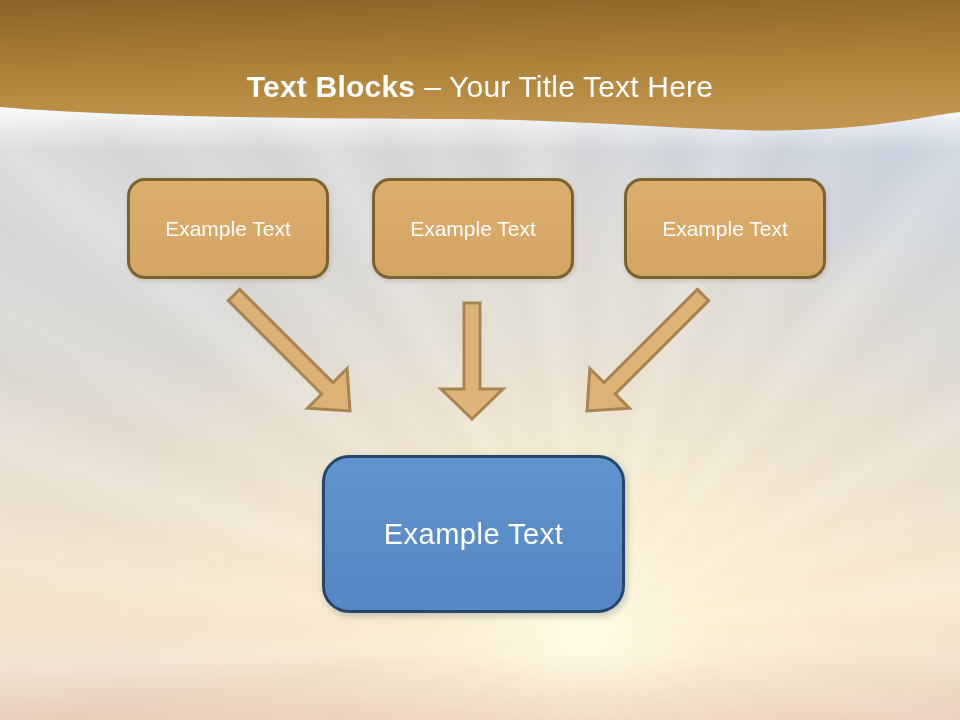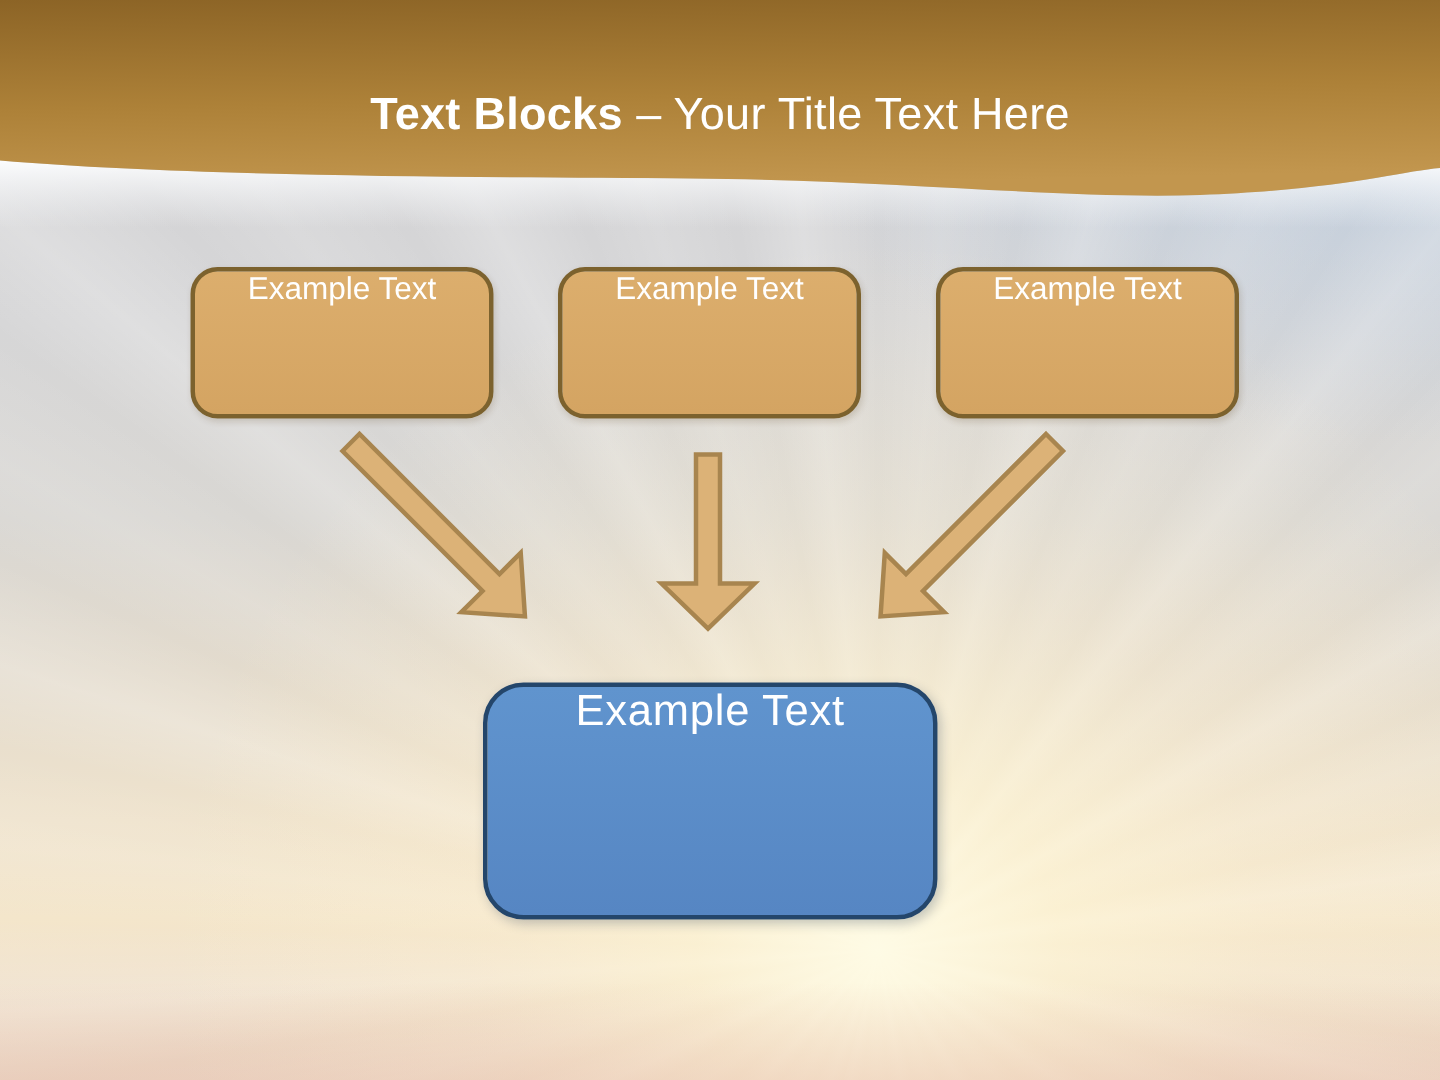--- a/index.html
+++ b/index.html
@@ -11,28 +11,28 @@
     position:absolute;left:0;top:0;width:960px;height:720px;z-index:0;
     background:
       linear-gradient(to top, rgba(234,198,178,0.5) 0%, rgba(234,198,178,0) 9%),
       radial-gradient(circle at 61% 88%, rgba(255,252,230,0.95) 0%, rgba(255,246,214,0.65) 14%, rgba(253,240,210,0.35) 30%, rgba(253,240,210,0) 55%),
       repeating-conic-gradient(from 195deg at 61% 88%, rgba(255,255,255,0) 0deg, rgba(255,255,255,0.22) 5deg, rgba(255,255,255,0) 11deg, rgba(255,255,255,0.12) 16deg, rgba(255,255,255,0) 22deg),
       radial-gradient(ellipse 75% 60% at 100% 2%, rgba(178,202,229,0.75) 0%, rgba(178,202,229,0) 65%),
       linear-gradient(180deg, #d2d2d5 0%, #d6d6d7 30%, #d9d7d3 48%, #e3dbcd 62%, #efe3cd 76%, #f4e6cb 85%, #edddc9 94%, #e8d5c5 100%);
   }
   .header-svg{position:absolute;left:0;top:0;z-index:3;}
   .title{
-    position:absolute;left:0;top:58px;width:960px;z-index:4;
+    position:absolute;left:0;top:68px;width:960px;z-index:4;
     text-align:center;color:#ffffff;font-size:30px;line-height:38px;
     letter-spacing:0.2px;
   }
   .title .bold{font-weight:700;}
   .title .regular{font-weight:400;margin-left:9px;}
   .shape{
-    position:absolute;display:flex;align-items:flex-start;justify-content:center;
+    position:absolute;display:flex;align-items:center;justify-content:center;
     color:#ffffff;text-align:center;box-sizing:border-box;z-index:2;
   }
   .top-box{
     width:202px;height:101px;top:178px;
     background:linear-gradient(180deg,#dcae6d 0%,#d4a462 100%);
     border:3px solid #7c622e;border-radius:18px;
     font-size:21px;
     box-shadow:1px 2px 4px rgba(90,60,20,0.18);
   }
   .top-box.b1{left:127px;}

